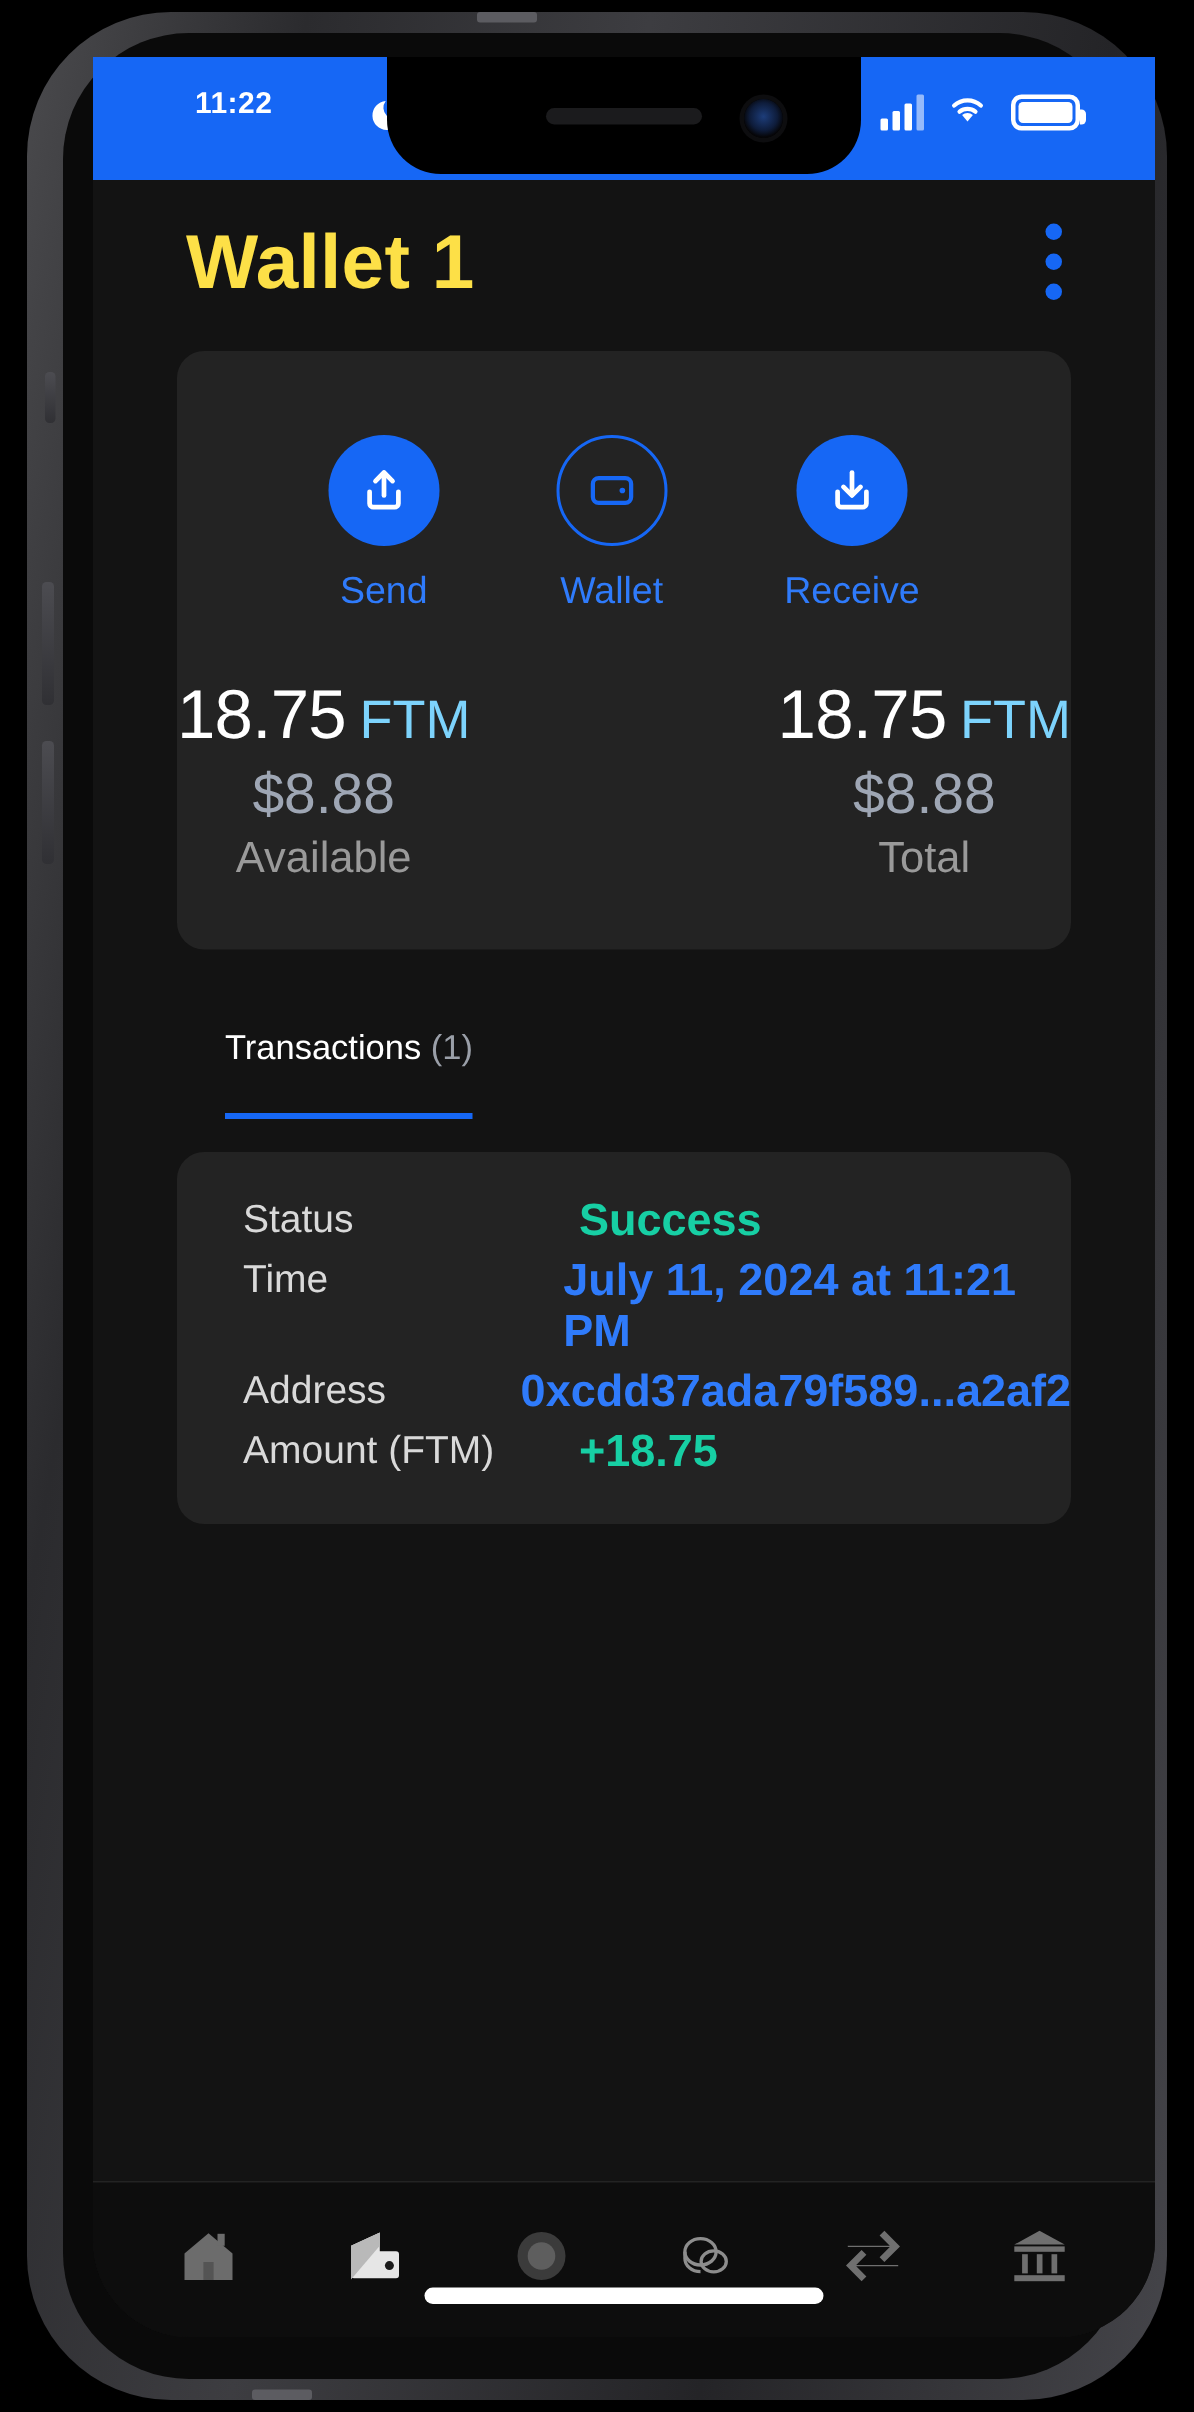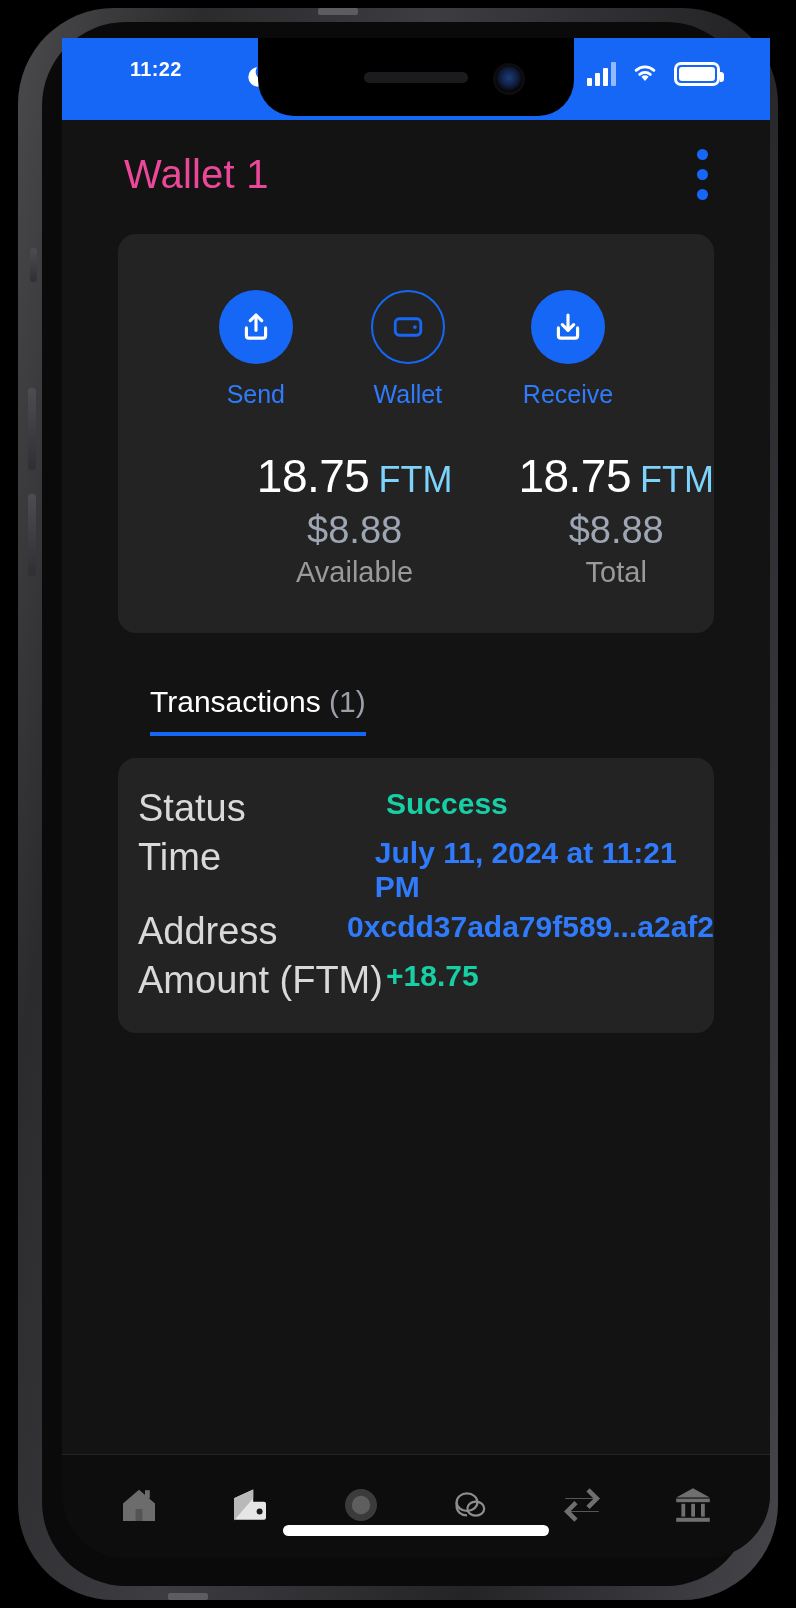--- a/index.html
+++ b/index.html
@@ -74,62 +74,62 @@
     width:104px; height:11px; background:#1b1b1d; border-radius:6px; }
   #front-camera{ position:absolute; right:52px; top:28px; width:26px; height:26px;
     border-radius:50%; background:radial-gradient(circle at 50% 45%, #1d3d7a 0%, #0e1c3a 48%, #060609 70%);
     box-shadow:0 0 0 3px #0d0d0f; }
 
   
   #app-header{
     height:108px; display:flex; align-items:center; justify-content:space-between;
     padding:0 54px 0 62px;
   }
-  #wallet-title{ color:#ec4899; font-size:40px; font-weight:400; letter-spacing:.2px; }
+  #wallet-title{ color:#fde047; font-size:51px; font-weight:700; letter-spacing:.2px; }
   #overflow-menu{ display:flex; flex-direction:column; gap:9px; padding:8px; cursor:pointer; }
   #overflow-menu span{ display:block; width:11px; height:11px; border-radius:50%; background:#1667f5; }
 
   
   #balance-card{
     margin:6px 56px 0 56px; background:#232323; border-radius:18px;
     padding:56px 0 44px 0;
   }
   #action-row{ display:flex; justify-content:center; gap:78px; }
   .action-btn{ display:flex; flex-direction:column; align-items:center; gap:16px; cursor:pointer; }
   .action-circle{
     width:74px; height:74px; border-radius:50%;
     display:flex; align-items:center; justify-content:center;
   }
   .action-circle.outline{ border:2.5px solid #1667f5; background:transparent; }
   .action-circle.filled{ background:#1667f5; }
   .action-label{ color:#2f7bfb; font-size:25px; }
 
-  #balance-row{ display:flex; justify-content:flex-end; gap:66px; margin-top:40px; }
+  #balance-row{ display:flex; justify-content:space-between; gap:66px; margin-top:40px; }
   .balance-col{ display:flex; flex-direction:column; align-items:center; }
   .bal-main{ display:flex; align-items:baseline; gap:9px; }
   .bal-amount{ color:#fff; font-size:46px; font-weight:400; letter-spacing:-.5px; }
   .bal-ticker{ color:#7dd3fc; font-size:36px; font-weight:400; }
   .bal-fiat{ color:#9ea6b4; font-size:38px; margin-top:6px; }
   .bal-caption{ color:#9a9a9a; font-size:29px; margin-top:4px; }
 
   
   #tabs{ display:flex; gap:50px; padding:0 0 0 88px; margin-top:52px; position:relative; }
-  .tab{ padding-bottom:13px; cursor:pointer; font-size:30px; }
+  .tab{ padding-bottom:30px; cursor:pointer; font-size:23px; }
   .tab .tab-label{ color:#fff; }
   .tab .tab-count{ color:#9a9fa8; }
   .tab.inactive .tab-label, .tab.inactive .tab-count{ color:#8c9199; }
   .tab.active{ border-bottom:4px solid #1667f5; }
 
   
   #tx-card{
     margin:22px 56px 0 56px; background:#232323; border-radius:18px;
     padding:26px 0 28px 0;
   }
   .tx-row{ display:flex; padding:3px 0; }
-  .tx-label{ width:268px; padding-left:20px; color:#d9d9d9; font-size:38px; }
+  .tx-label{ width:268px; padding-left:44px; color:#d9d9d9; font-size:26px; }
   .tx-value{ font-size:30px; font-weight:700; }
   .tx-value.status{ color:#17cfa4; }
   .tx-value.time{ color:#2f7bfb; }
   .tx-value.address{ color:#2f7bfb; }
   .tx-value.amount{ color:#17cfa4; }
 
   
   #bottom-nav{
     position:absolute; left:0; bottom:0; width:100%; height:104px;
     background:#0d0d0d; border-top:1px solid #232323;

